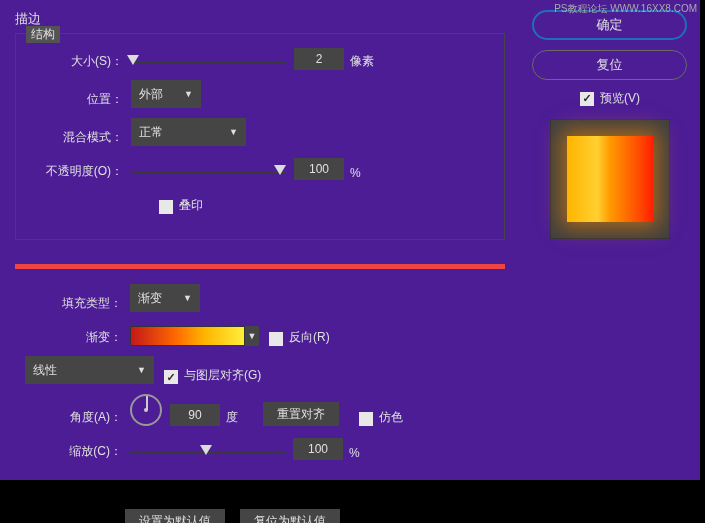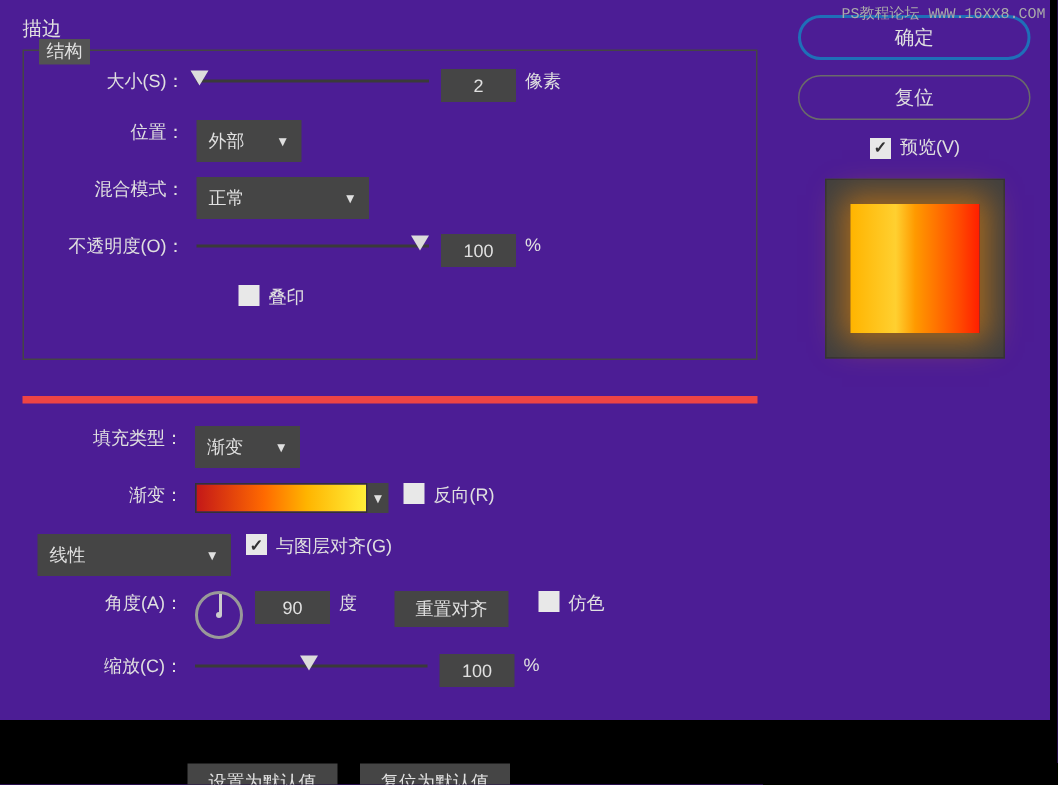--- a/index.html
+++ b/index.html
@@ -3,21 +3,21 @@
   <meta charset="utf-8">
   <style>
     * { box-sizing: border-box; margin: 0; padding: 0; }
     body { background: #000; font-family: "Microsoft YaHei", sans-serif; font-size: 12px; color: #e0e0e0; width: 705px; height: 523px; position: relative; }
     .dialog { background: #4c1d95; width: 700px; height: 480px; display: flex; }
     .main-panel { width: 520px; padding: 10px 15px; }
     .side-panel { width: 180px; padding: 10px 12px; }
     .panel-title { font-size: 13px; margin-bottom: 5px; }
     .fieldset { border: 1px solid #454545; padding: 12px 10px 15px 10px; margin-bottom: 24px; position: relative; }
     .legend { position: absolute; top: -8px; left: 10px; background: #535353; padding: 0 5px; font-size: 12px; }
-    .row { display: flex; align-items: flex-start; margin-bottom: 10px; min-height: 24px; }
+    .row { display: flex; align-items: flex-end; margin-bottom: 10px; min-height: 24px; }
     .label { width: 105px; text-align: right; padding-right: 8px; font-size: 12px; }
     .slider { flex: 0 0 155px; height: 16px; position: relative; margin-right: 8px; }
     .slider-track { position: absolute; top: 7px; left: 0; right: 0; height: 2px; background: #3a3a3a; }
     .slider-thumb { position: absolute; top: 1px; width: 0; height: 0; border-left: 6px solid transparent; border-right: 6px solid transparent; border-top: 10px solid #dcdcdc; }
     .num-input { width: 50px; height: 22px; background: #454545; border: none; color: #e0e0e0; text-align: center; font-size: 12px; margin-right: 6px; }
     .unit { font-size: 12px; }
     .select { background: #454545; height: 28px; display: flex; align-items: center; padding: 0 8px; min-width: 70px; position: relative; cursor: pointer; }
     .select-wide { min-width: 115px; }
     .select-caret { margin-left: auto; padding-left: 10px; font-size: 9px; }
     .checkbox { width: 14px; height: 14px; background: #e8e8e8; border: none; display: inline-flex; align-items: center; justify-content: center; margin-right: 6px; cursor: pointer; }
@@ -28,21 +28,21 @@
     .angle-dial { width: 32px; height: 32px; border: 2px solid #999; border-radius: 50%; position: relative; margin-right: 8px; cursor: pointer; }
     .angle-line { position: absolute; top: 14px; left: 14px; width: 2px; height: 14px; background: #ccc; transform-origin: top center; transform: rotate(180deg); }
     .angle-dot { position: absolute; top: 12px; left: 12px; width: 4px; height: 4px; background: #ccc; border-radius: 50%; }
     .btn-small { background: #454545; height: 24px; padding: 0 14px; display: inline-flex; align-items: center; justify-content: center; cursor: pointer; border: none; color: #e0e0e0; font-size: 12px; }
     .btn-row { display: flex; gap: 15px; padding-left: 110px; margin-top: 8px; }
     .side-btn { width: 155px; height: 30px; border: 1px solid #6a6a6a; border-radius: 15px; display: flex; align-items: center; justify-content: center; margin-bottom: 10px; cursor: pointer; font-size: 13px; }
     .side-btn.primary { border: 2px solid #1f6fb8; }
     .preview-check { display: flex; align-items: center; justify-content: center; margin: 8px 0 12px 0; }
     .preview-box { width: 120px; height: 120px; background: #3f3f3f; margin: 0 auto; display: flex; align-items: center; justify-content: center; box-shadow: inset 0 0 0 1px #333; }
     .preview-swatch { width: 86px; height: 86px; background: linear-gradient(to right, #ffb400 0%, #ffd030 35%, #ff9a00 50%, #ff4800 85%, #ff1e00 100%); box-shadow: 0 0 20px 6px rgba(255,140,0,0.55); }
-    .watermark { position: absolute; top: 2px; right: 8px; color: #aaa; font-size: 10px; font-family: Liberation Mono, monospace; }
+    .watermark { position: absolute; top: 2px; right: 8px; color: #aaa; font-size: 10px; font-family: Liberation Sans, sans-serif; }
     .spacer-180 { flex: 0 0 155px; margin-right: 8px; }
   </style>
 </head>
 <body>
 
 <div class="watermark">PS教程论坛 WWW.16XX8.COM</div>
 
 <div class="dialog">
   <div class="main-panel">
     <div class="panel-title">描边</div>

